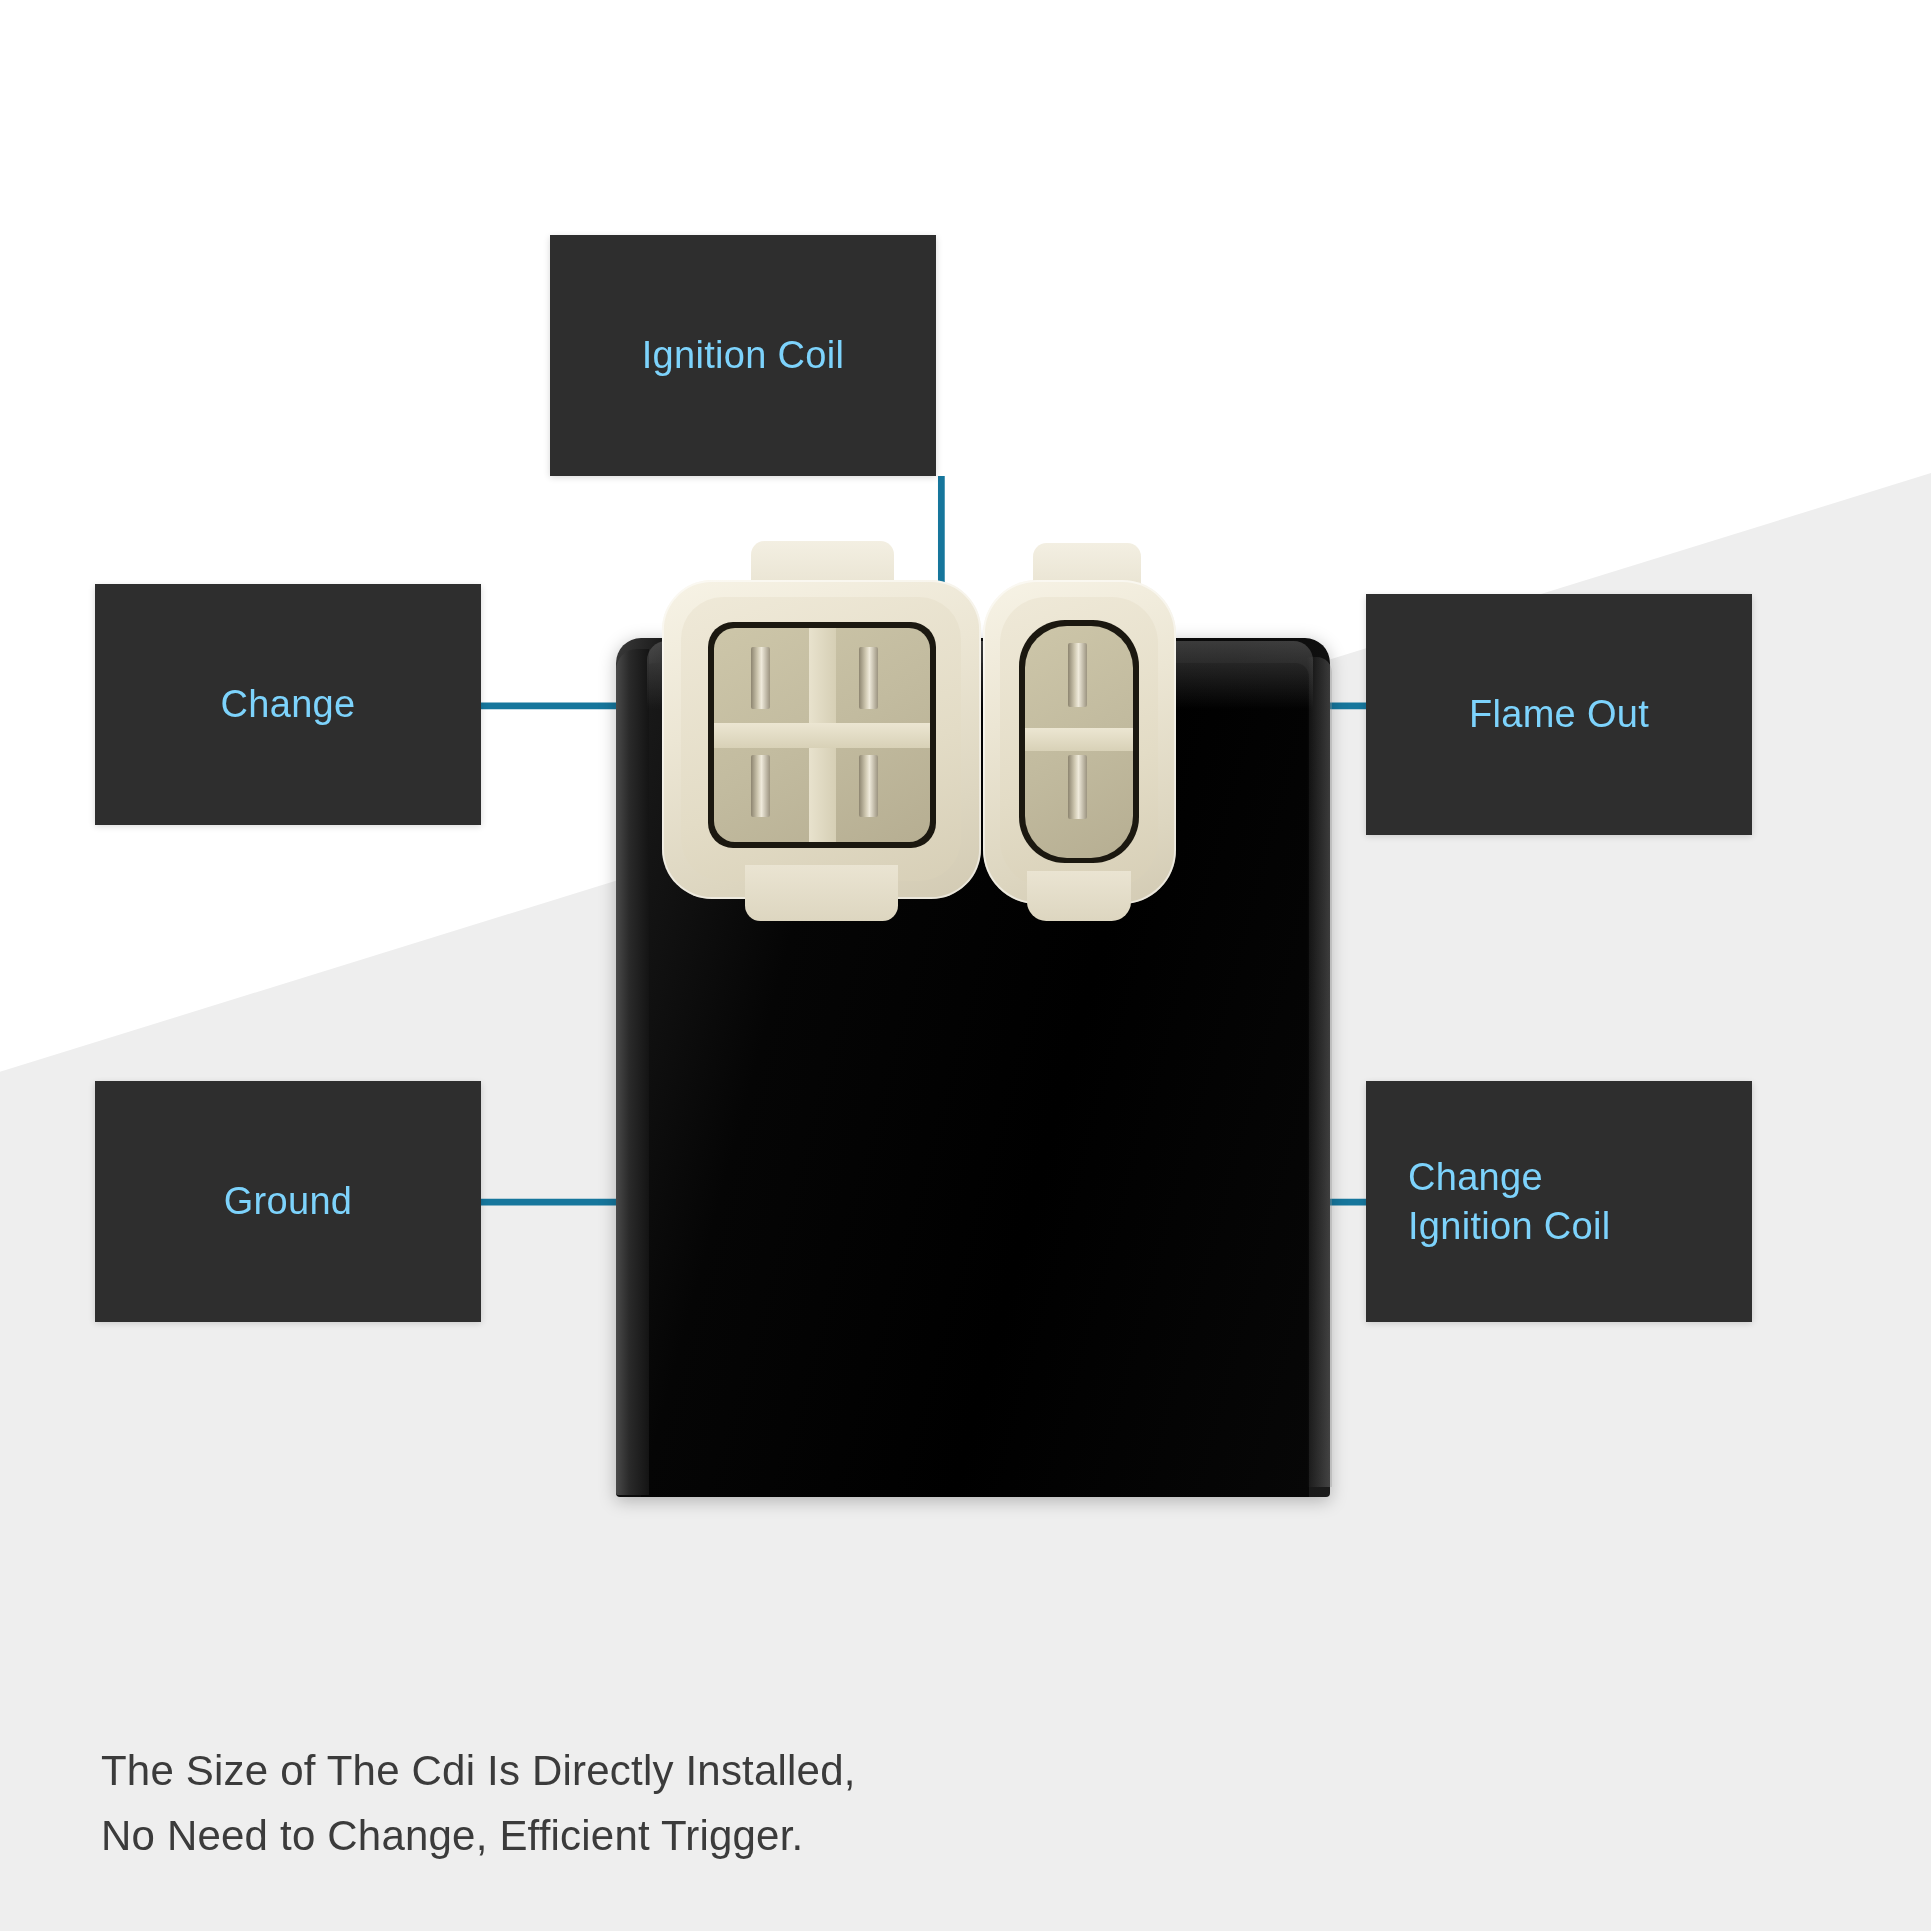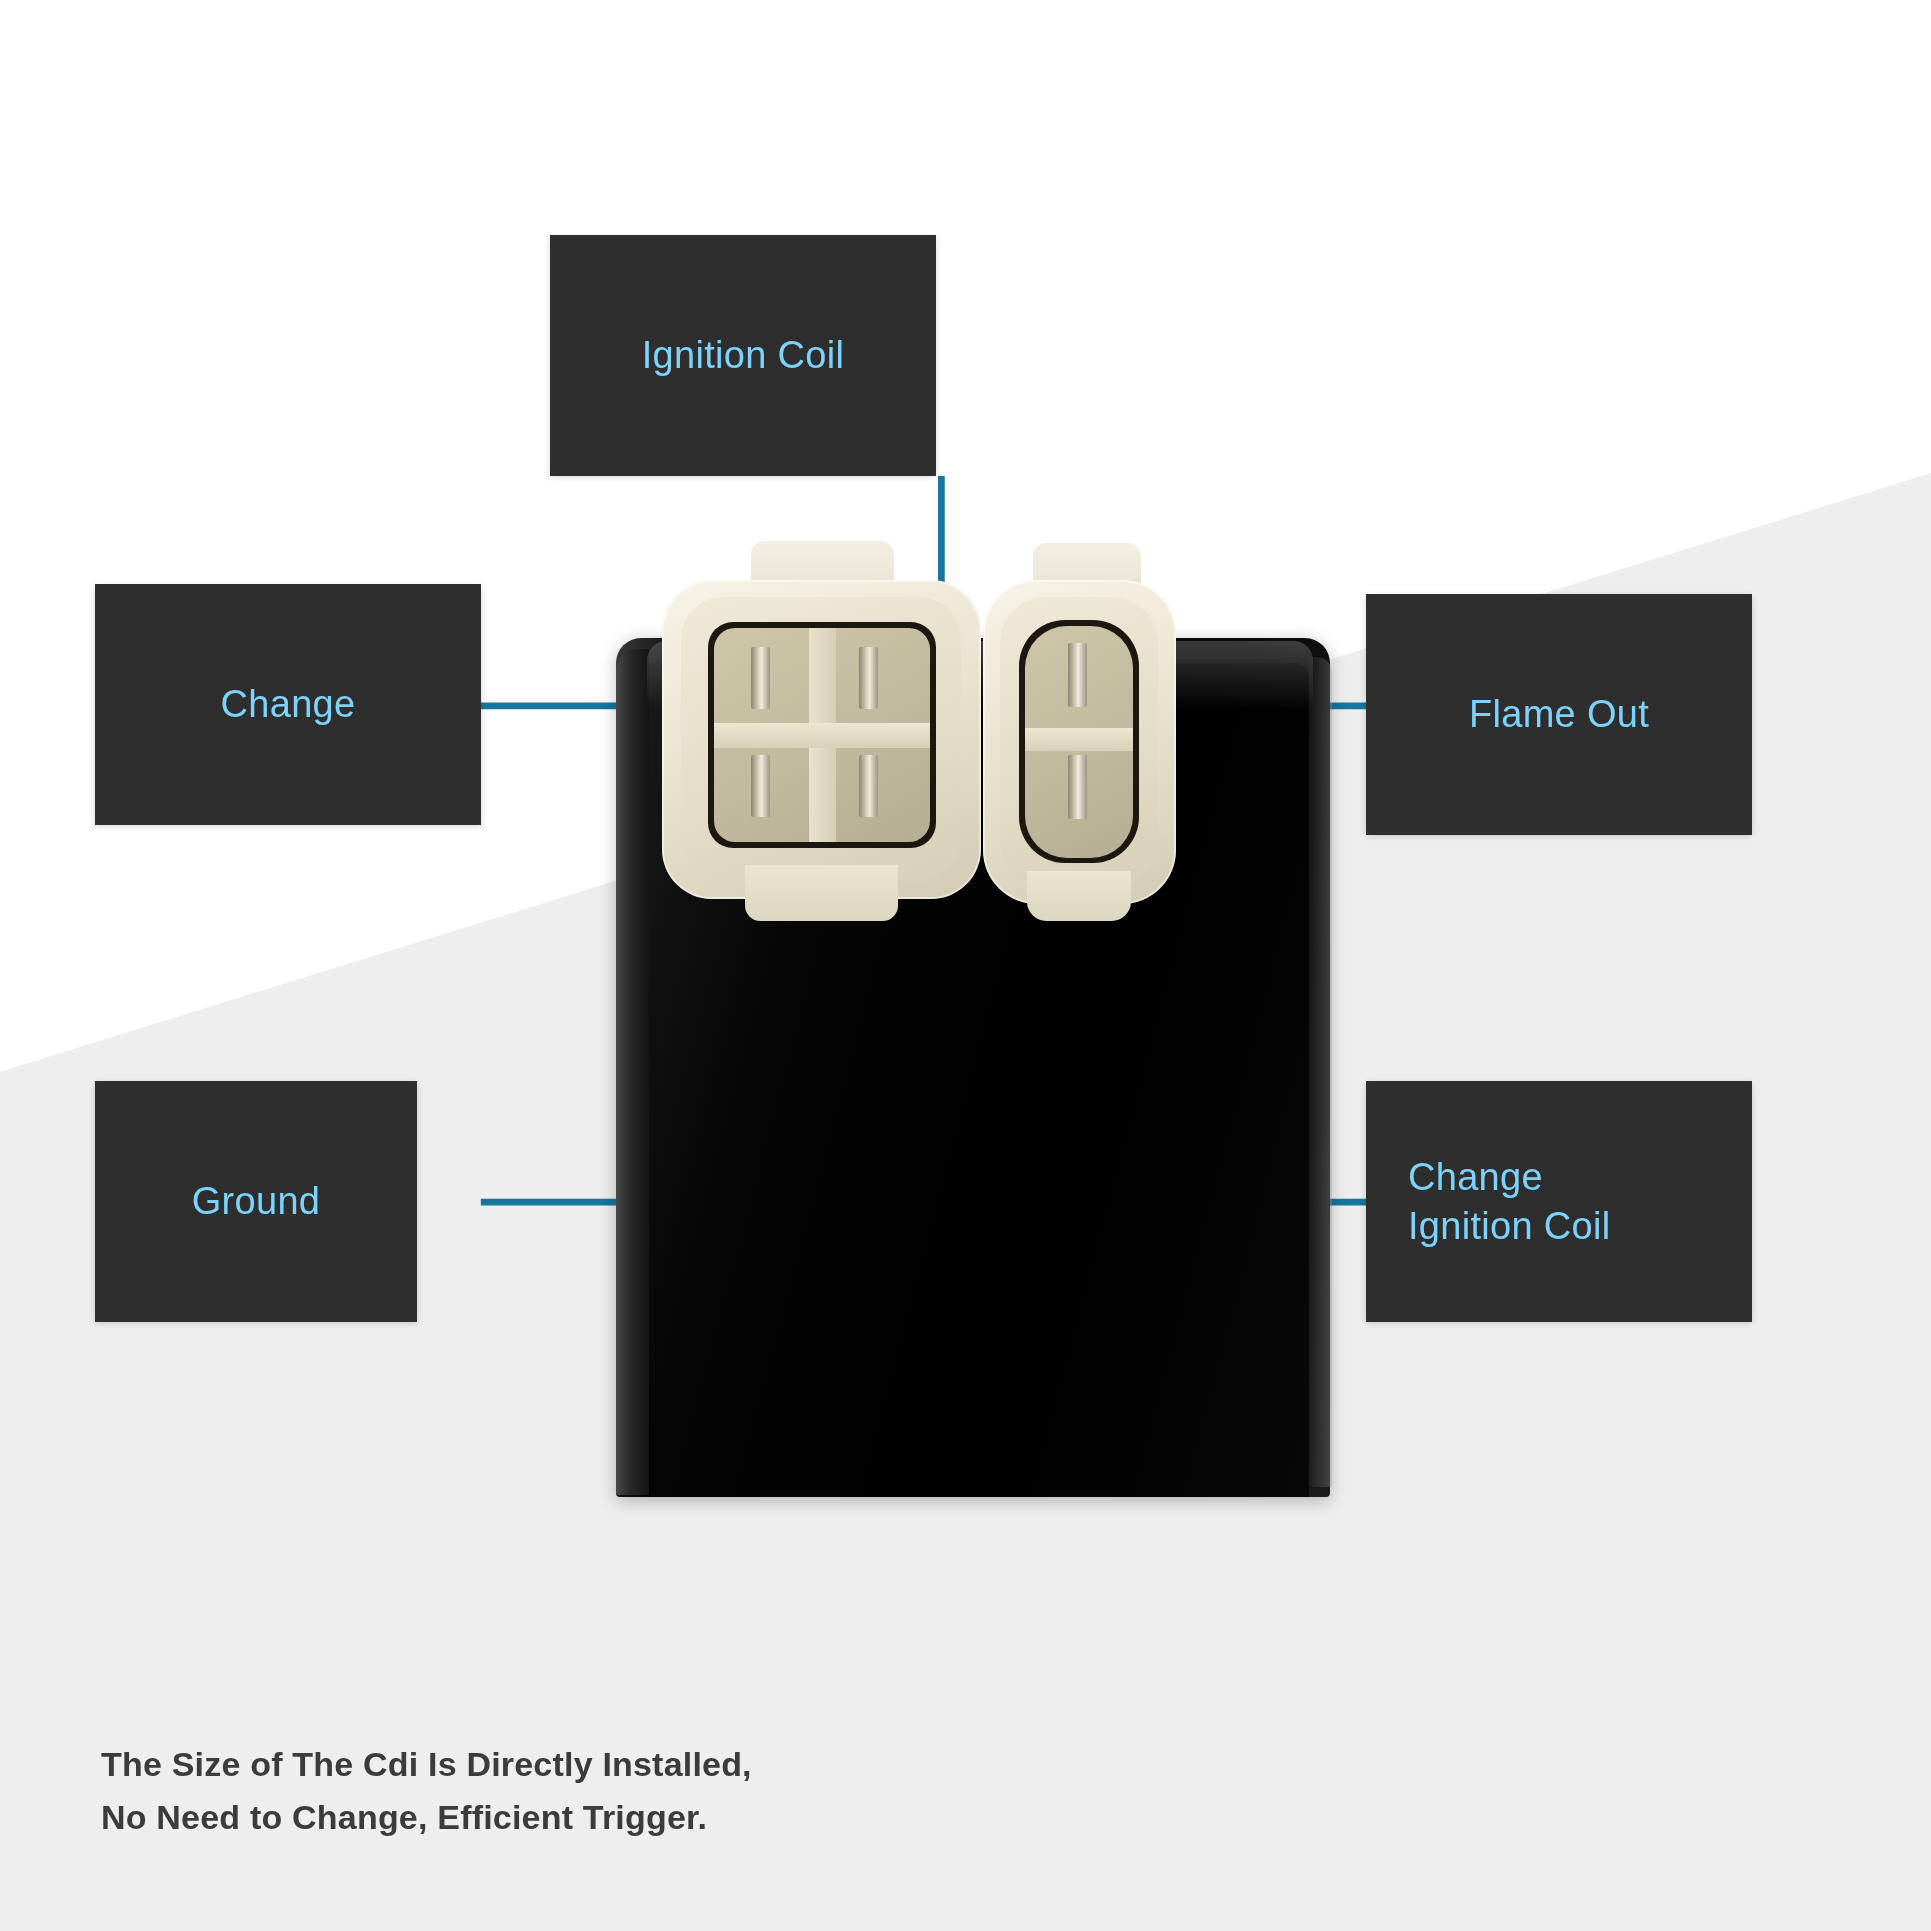--- a/index.html
+++ b/index.html
@@ -39,21 +39,21 @@
     letter-spacing:0.3px;
     line-height:1.28;
     box-shadow:0 1.9px 6.8px rgba(0,0,0,0.16);
     box-sizing:border-box;
     padding:7.7px 13.5px;
   }
 
   #lbl-ignition-coil{left:550px;top:235px;width:386px;height:241px;}
   #lbl-trigger{left:95px;top:584px;width:386px;height:241px;}
   #lbl-flame-out{left:1366px;top:594px;width:386px;height:241px;}
-  #lbl-ground{left:95px;top:1081px;width:322px;height:241px;}
+  #lbl-ground{left:95px;top:1081px;width:386px;height:241px;}
   #lbl-magneto{left:1366px;top:1081px;width:386px;height:241px;
      justify-content:flex-start;text-align:left;padding-left:42px;}
 
   
   #product{position:absolute;left:608px;top:541px;width:734px;height:966px;}
 
   .cdi-body{
     position:absolute;left:7.7px;top:97px;width:714px;height:859px;
     background:
       linear-gradient(100deg,#3a3a3a 0%,#111 7%,#080808 30%,#0a0a0a 72%,#131313 90%,#1c1c1c 100%);
@@ -172,21 +172,21 @@
   .conn2 .p-b{left:95px;top:212px;height:64px;}
   .conn2 .foot{
     position:absolute;left:54px;top:328px;width:104px;height:50px;
     background:linear-gradient(180deg,#eae4d2 0%,#ddd6c0 100%);
     border-radius:0 0 19.3px 19.3px;
   }
 
   
   #caption{
     position:absolute;left:101px;top:1738px;width:1159px;
-    font-size:34px;line-height:1.55;color:#3b3b3b;font-weight:700;
+    font-size:42px;line-height:1.55;color:#3b3b3b;font-weight:400;
     letter-spacing:0.2px;
   }
   #caption .cl{display:block;white-space:nowrap;}
 </style>
 </head>
 <body>
 
 <div id="stage">
 
   <div class="bg-base"></div>

